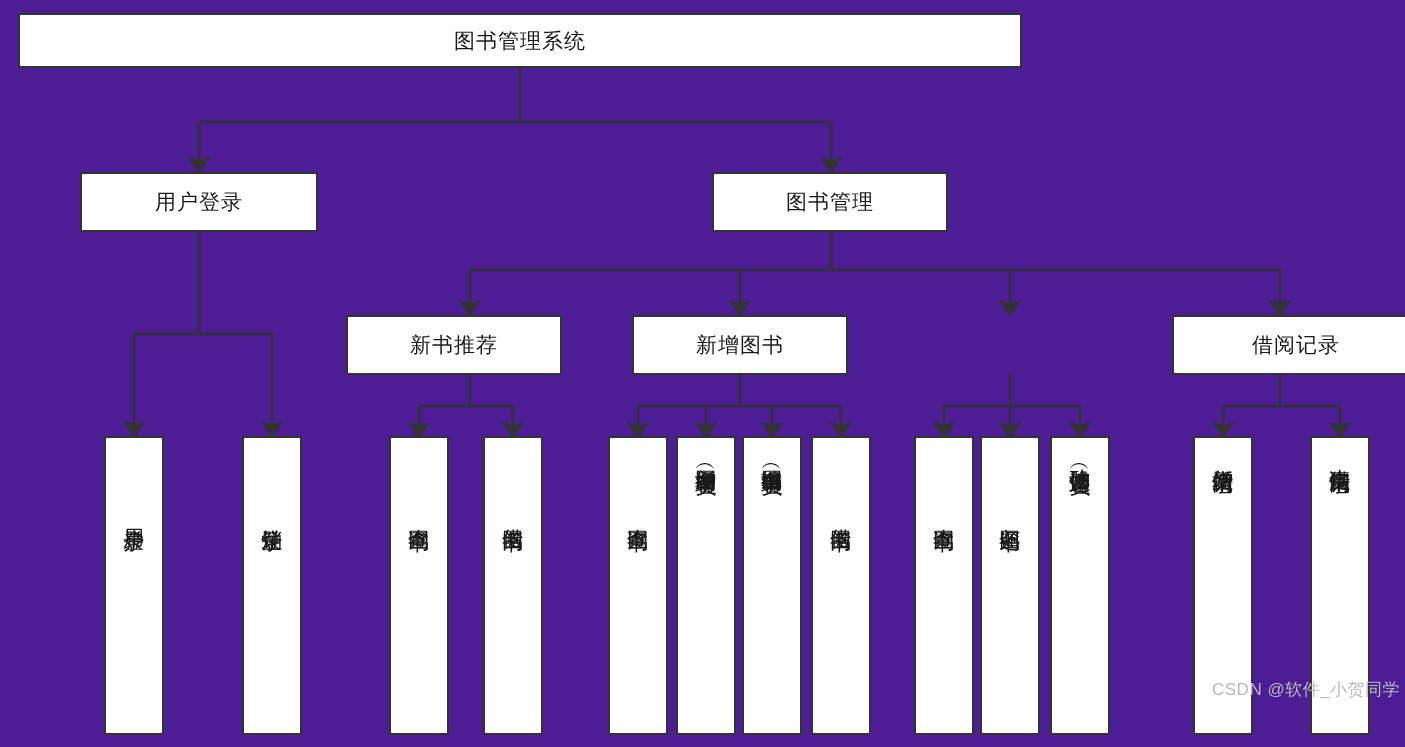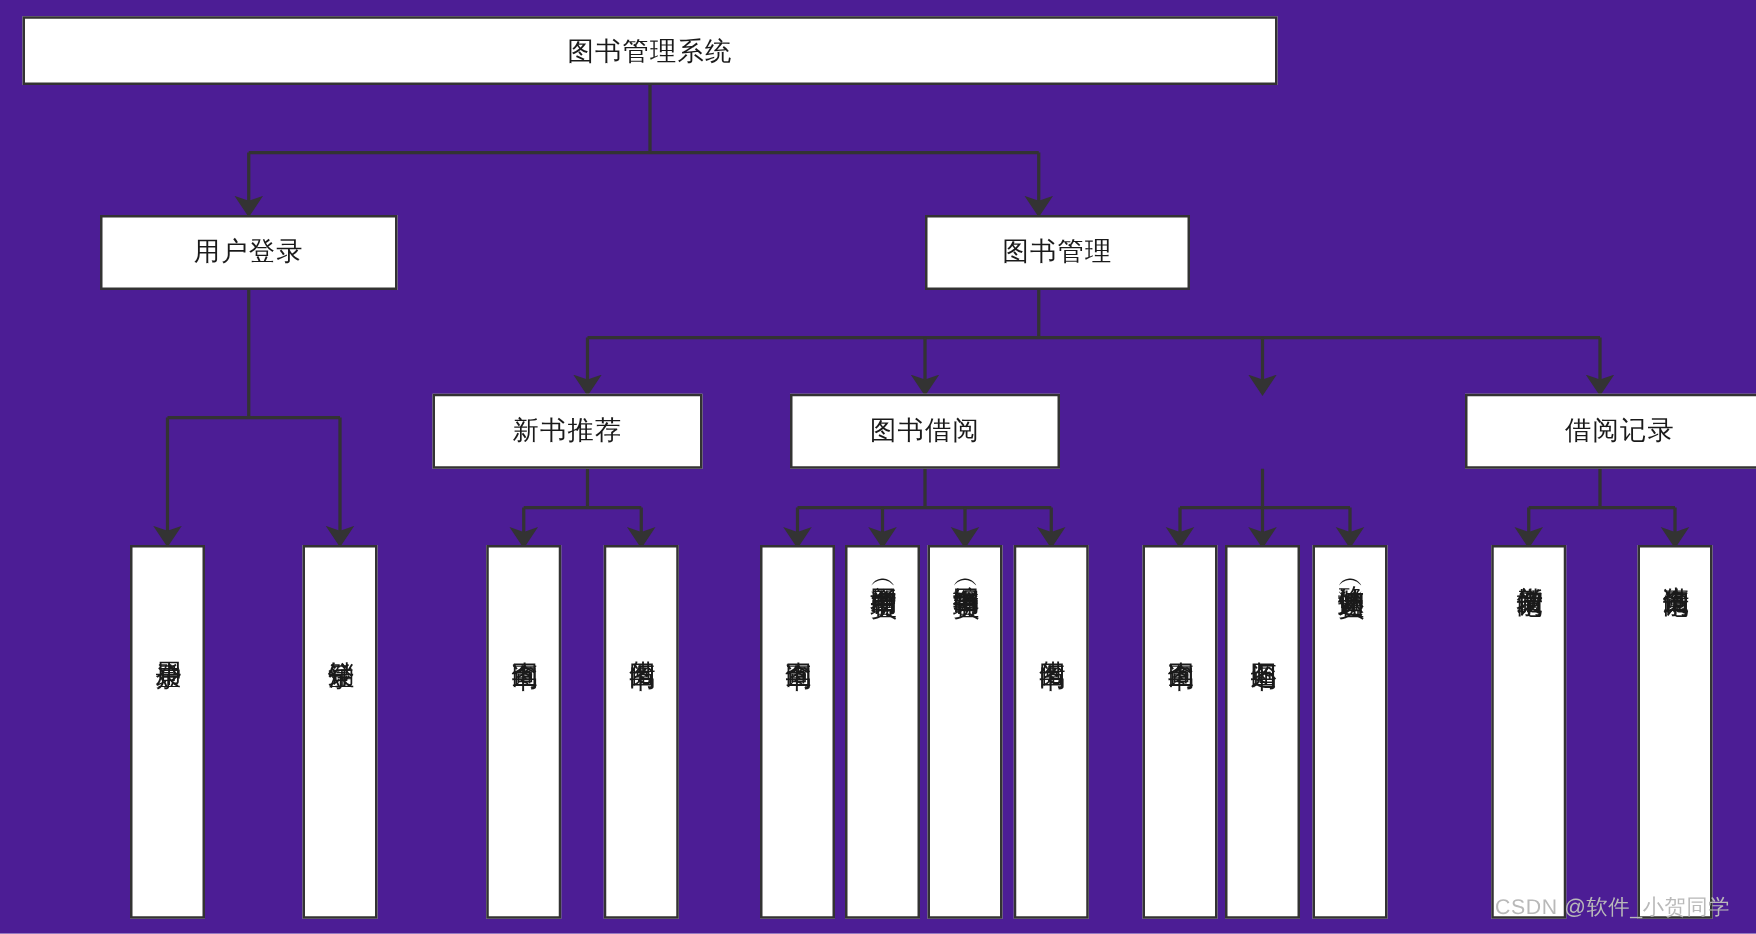--- a/index.html
+++ b/index.html
@@ -129,29 +129,29 @@
     </g>
   </svg>
 
   <div class="node node-root" style="left:18px; top:13px; width:1004px; height:55px;">
     <span>图书管理系统</span>
   </div>
 
   <div class="node node-h" style="left:80px; top:172px; width:238px; height:60px;">
     <span>用户登录</span>
   </div>
-  <div class="node node-h" style="left:740px; top:172px; width:212px; height:60px;">
+  <div class="node node-h" style="left:712px; top:172px; width:236px; height:60px;">
     <span>图书管理</span>
   </div>
 
   <div class="node node-h" style="left:346px; top:315px; width:216px; height:60px;">
     <span>新书推荐</span>
   </div>
   <div class="node node-h" style="left:632px; top:315px; width:216px; height:60px;">
-    <span>图书借阅</span>
+    <span>新增图书</span>
   </div>
   <div class="node node-h" style="left:1172px; top:315px; width:248px; height:60px;">
     <span>借阅记录</span>
   </div>
 
   <div class="node node-leaf leaf-mid" style="left:104px; top:436px; width:60px; height:299px;">
     <span class="leaf-text">用户登录</span>
   </div>
   <div class="node node-leaf leaf-mid" style="left:242px; top:436px; width:60px; height:299px;">
     <span class="leaf-text">注销登录</span>
@@ -187,15 +187,15 @@
     <span class="leaf-text">确认归还（管理员）</span>
   </div>
 
   <div class="node node-leaf leaf-tall" style="left:1193px; top:436px; width:60px; height:299px;">
     <span class="leaf-text">新增借阅记录</span>
   </div>
   <div class="node node-leaf leaf-tall" style="left:1310px; top:436px; width:60px; height:299px;">
     <span class="leaf-text">查询借阅记录</span>
   </div>
 
-  <div class="watermark" style="left:1196px; top:714px;">CSDN @软件_小贺同学</div>
+  <div class="watermark" style="left:1196px; top:678px;padding-left:16px;">CSDN @软件_小贺同学</div>
 
 </div>
 
 </body></html>

